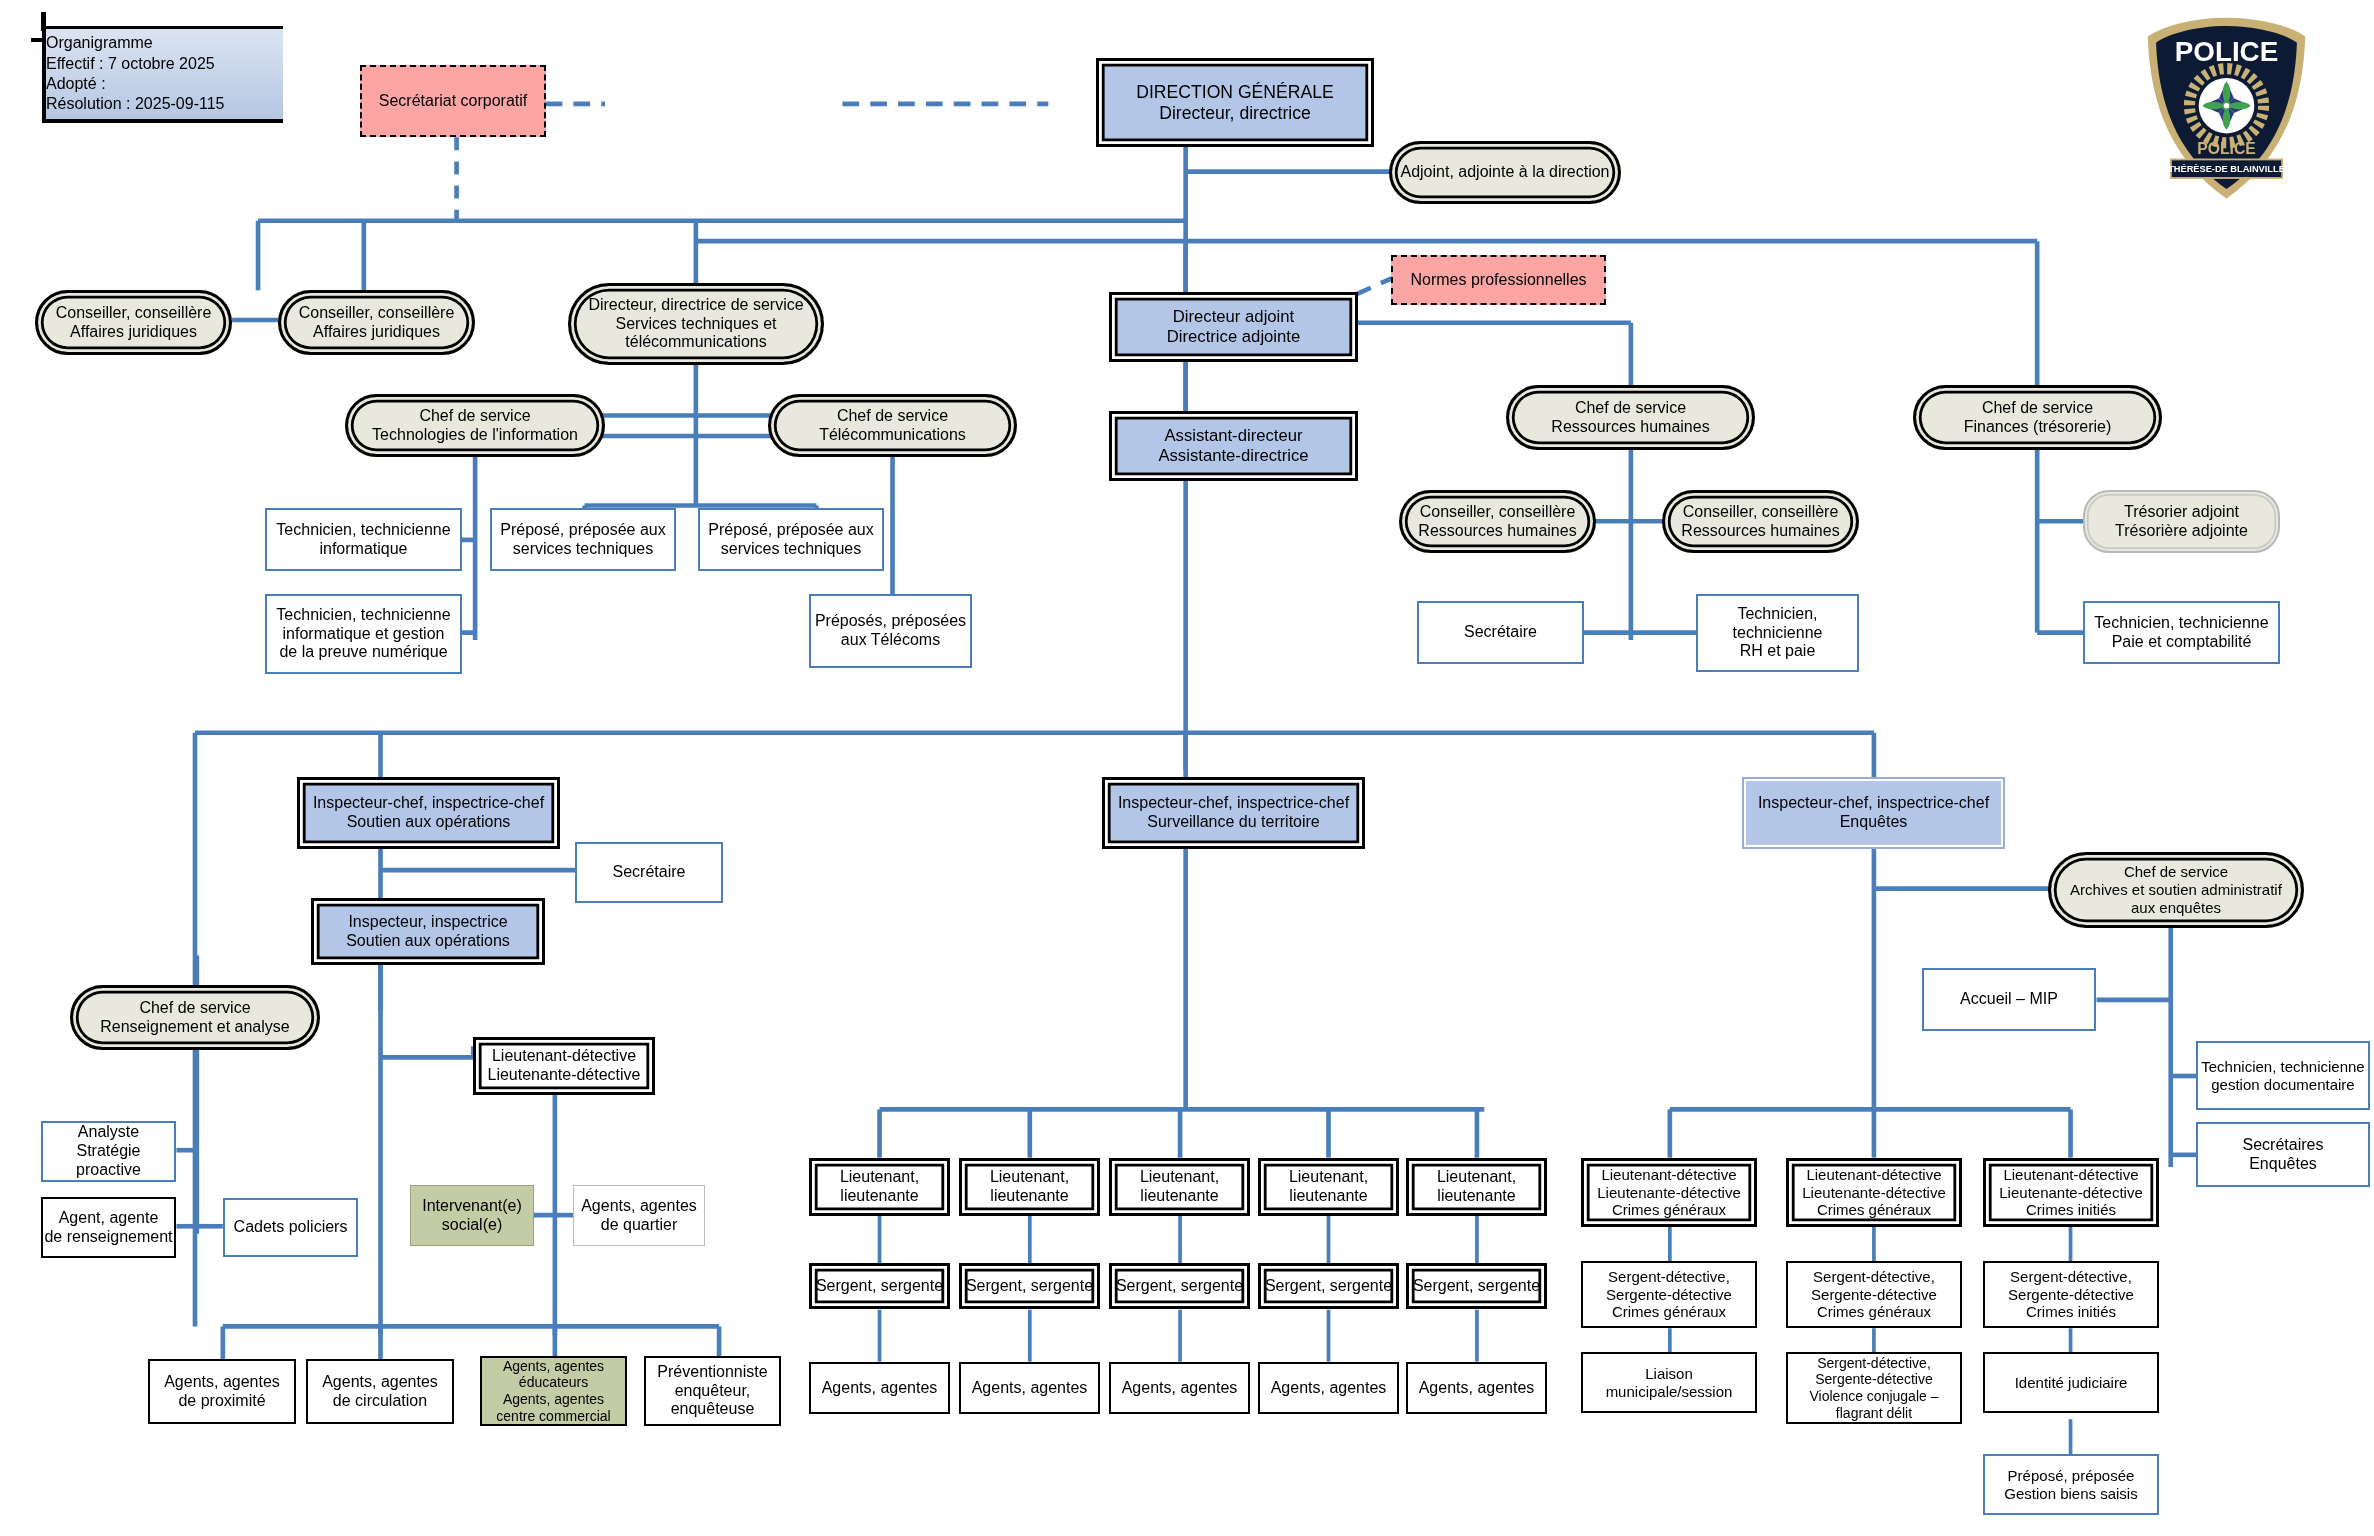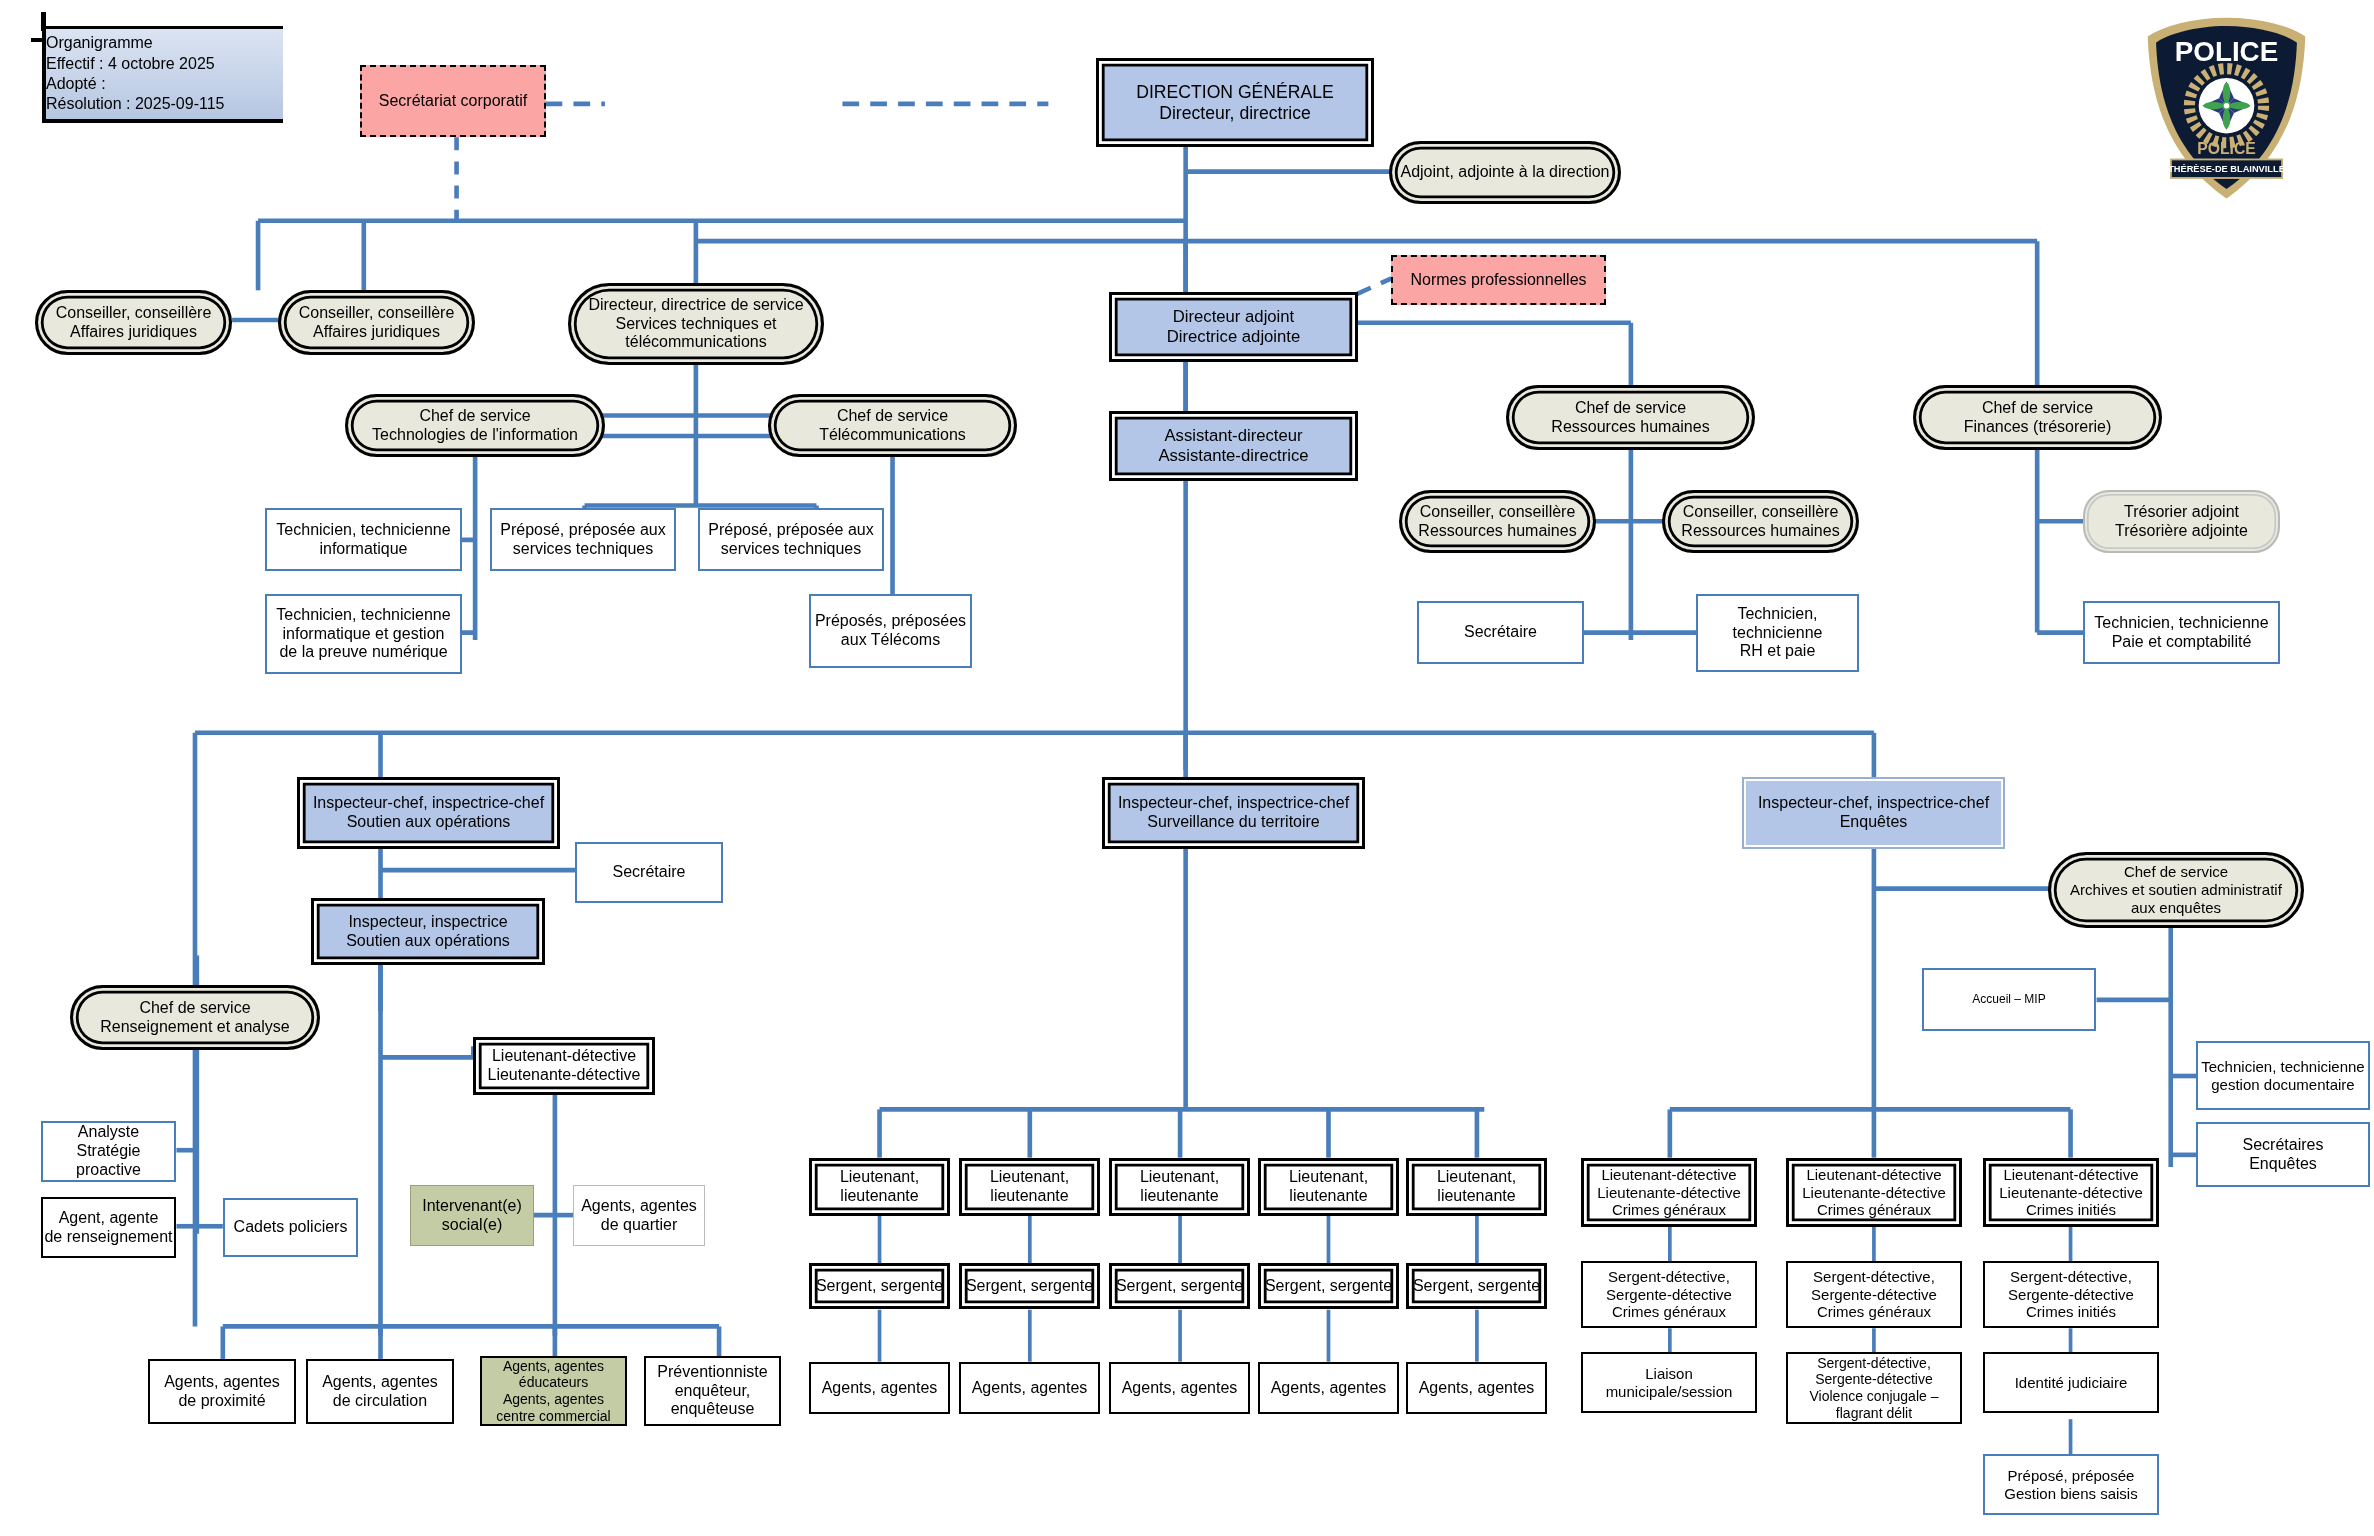--- a/index.html
+++ b/index.html
@@ -198,21 +198,21 @@
       <line x1="2260" y1="1078" x2="2340" y2="1078"></line>
       <line x1="2340" y1="1160" x2="2368" y2="1160"></line>
       <line x1="2340" y1="1245" x2="2368" y2="1245"></line>
     </g>
   </svg>
 
   <div id="title-card">
     <span class="tick"></span>
     <span class="tickh"></span>
     <div>Organigramme</div>
-    <div>Effectif : 4 octobre 2025</div>
+    <div>Effectif : 7 octobre 2025</div>
     <div>Adopté :</div>
     <div>Résolution : 2025-09-115</div>
   </div>
 
   <div id="badge">
     <svg viewBox="0 0 208 205" width="193" height="190">
       <path d="M104 6 C 66 6, 34 16, 20 26 C 22 78, 34 150, 104 199 C 174 150, 186 78, 188 26 C 174 16, 142 6, 104 6 Z" fill="#c9b074" stroke="#c9b074" stroke-width="2"></path>
       <path d="M104 14 C 70 14, 40 23, 28 32 C 30 80, 41 146, 104 190 C 167 146, 178 80, 180 32 C 168 23, 138 14, 104 14 Z" fill="#0d1a33"></path>
       <text x="104" y="52" font-family="Liberation Sans, sans-serif" font-size="30" font-weight="bold" fill="#ffffff" text-anchor="middle">POLICE</text>
 
@@ -414,21 +414,21 @@
 Lieutenante-détective
 Crimes initiés</div>
     <div class="node b-black" style="left:1983px; top:1261px; width:176px; height:67px; font-size:15px;">Sergent-détective,
 Sergente-détective
 Crimes initiés</div>
     <div class="node b-black" style="left:1983px; top:1352px; width:176px; height:61px; font-size:15px;">Identité judiciaire</div>
     <div class="node b-blue" style="left:1983px; top:1454px; width:176px; height:61px; font-size:15px;">Préposé, préposée
 Gestion biens saisis</div>
   </div>
 
-  <div class="node b-blue" style="left:1922px; top:968px; width:174px; height:63px; font-size:12px;">Accueil – MIP</div>
+  <div class="node b-blue" style="left:1922px; top:968px; width:174px; height:63px; font-size:16px;">Accueil – MIP</div>
 
   <div class="node b-blue" style="left:2196px; top:1041px; width:174px; height:69px; font-size:15px;">Technicien, technicienne
 gestion documentaire</div>
 
   <div class="node b-blue" style="left:2196px; top:1122px; width:174px; height:65px; font-size:16px;">Secrétaires
 Enquêtes</div>
 
 </div>
 
 

